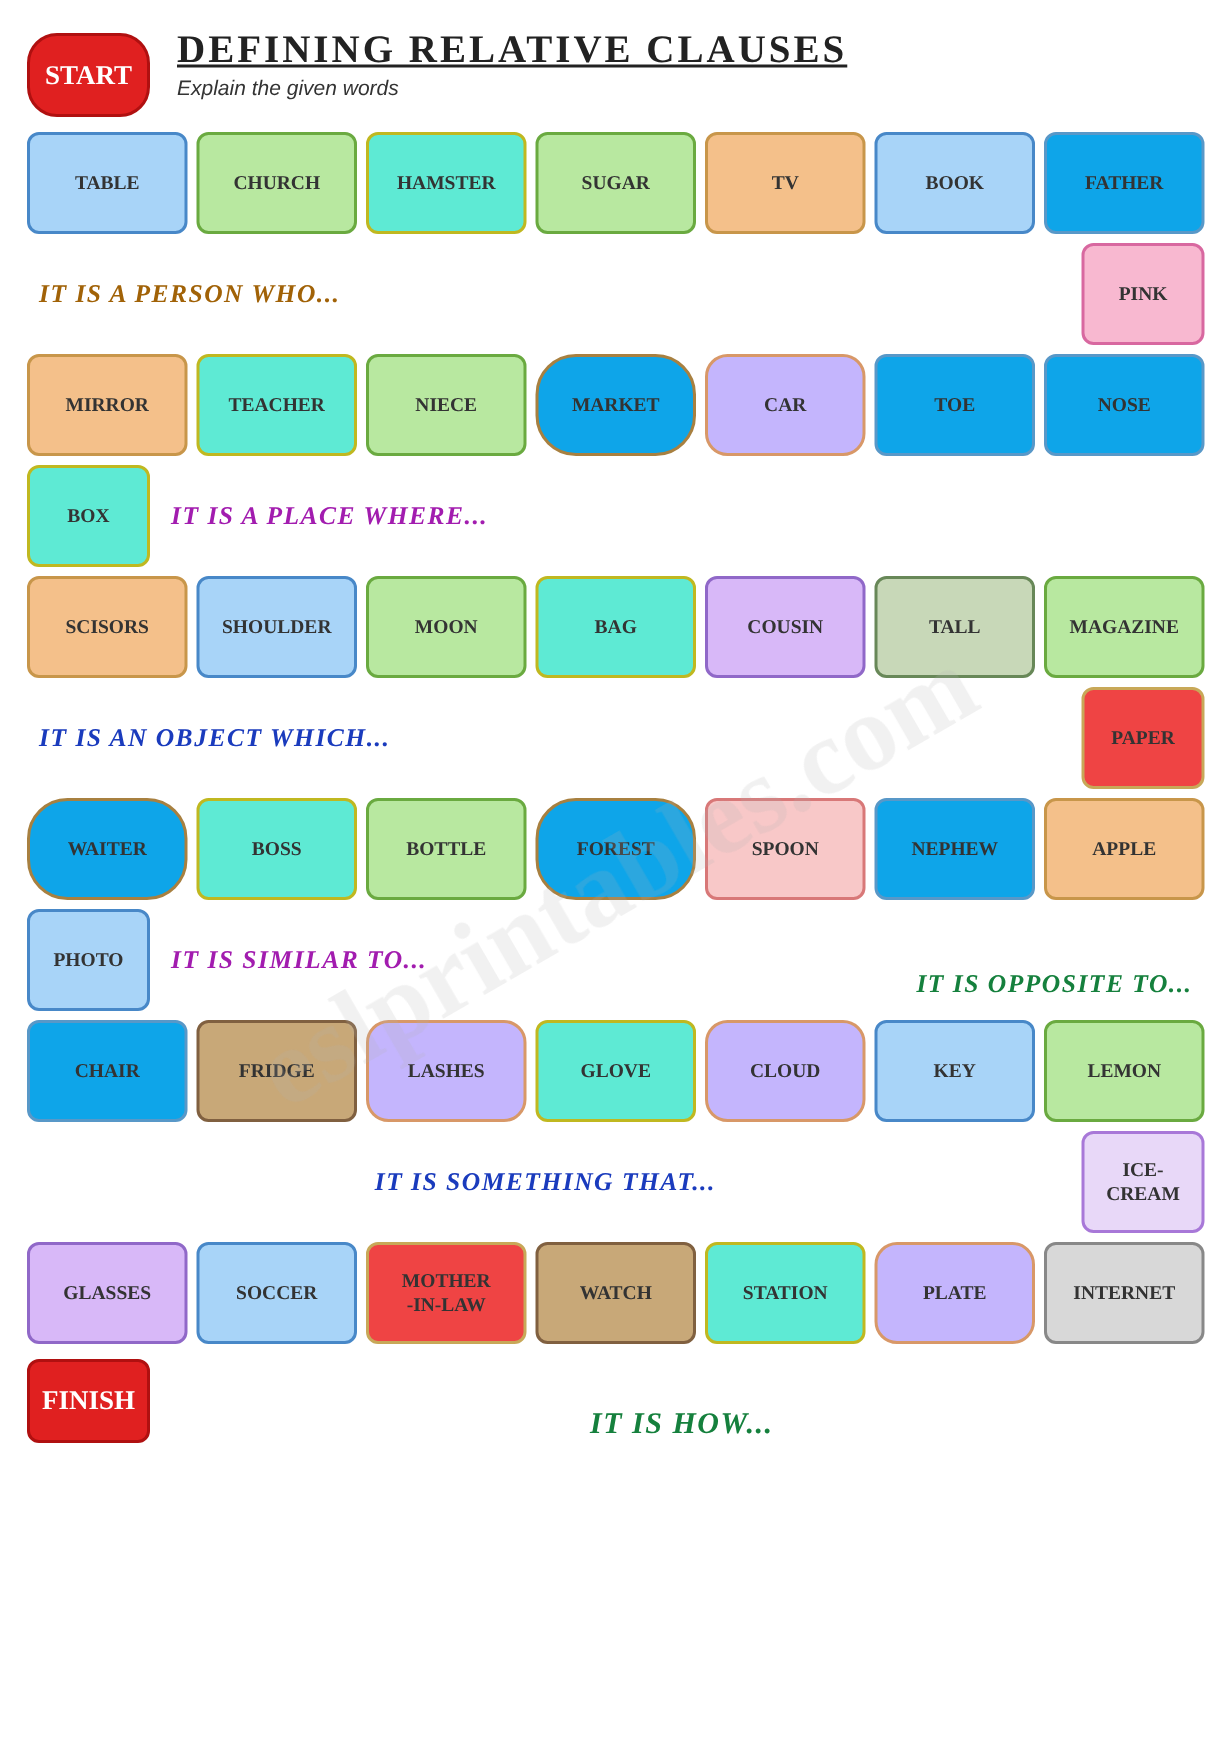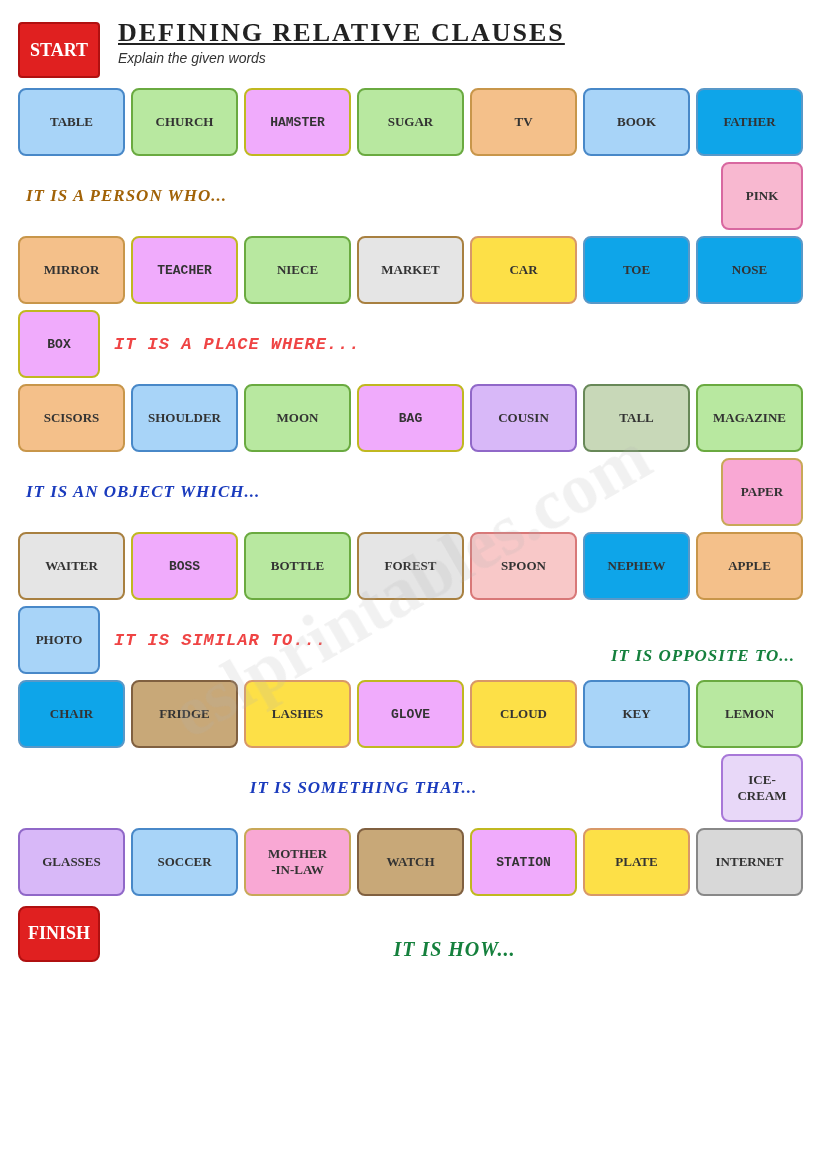--- a/index.html
+++ b/index.html
@@ -20,21 +20,21 @@
       margin-bottom: 10px;
     }
     .start-btn {
       background: #e02020;
       color: #fff;
       font-weight: bold;
       font-size: 18px;
       font-family: 'Georgia', serif;
       text-transform: uppercase;
       border: 2px solid #b01010;
-      border-radius: 4px;
+      border-radius: 20px;
       width: 82px;
       height: 56px;
       display: flex;
       align-items: center;
       justify-content: center;
       flex-shrink: 0;
       margin-right: 18px;
       margin-top: 4px;
     }
     .title-area h1 {
@@ -79,37 +79,37 @@
     .hint-text {
       font-family: 'Georgia', serif;
       font-weight: bold;
       font-size: 17px;
       font-style: italic;
       text-transform: uppercase;
       letter-spacing: 1px;
       padding: 4px 8px;
     }
     .hint-purple { color: #a16207; }
-    .hint-red { color: #ef4444; font-family: Liberation Mono, monospace; }
+    .hint-red { color: #a21caf; }
     .hint-blue { color: #1a3bbd; }
     .hint-darkred { color: #15803d; margin-top: 32px; }
 
     
     .c-orange { background: #f4c08a; border-color: #c8964a; }
-    .c-yellow { background: #f0abfc; border-color: #c0b820; font-family: Liberation Mono, monospace; }
+    .c-yellow { background: #5eead4; border-color: #c0b820; }
     .c-green { background: #b8e8a0; border-color: #6aaa40; }
     .c-blue { background: #a8d4f8; border-color: #4888c8; }
     .c-pink { background: #f8b8d0; border-color: #d868a0; }
     .c-purple { background: #d8b8f8; border-color: #9068c8; }
-    .c-tan { background: #e5e5e5; border-color: #a88040; }
+    .c-tan { background: #0ea5e9; border-color: #a88040; border-radius: 27px; }
     .c-lightblue { background: #0ea5e9; border-color: #5898c8; }
-    .c-peach { background: #fde047; border-color: #d89868; }
+    .c-peach { background: #c4b5fd; border-color: #d89868; border-radius: 15px; }
     .c-rose { background: #f8c8c8; border-color: #d87878; }
     .c-lavender { background: #e8d8f8; border-color: #a878d8; }
-    .c-cream { background: #f9a8d4; border-color: #c8a858; }
+    .c-cream { background: #ef4444; border-color: #c8a858; }
     .c-brown { background: #c8a878; border-color: #806040; }
     .c-sage { background: #c8d8b8; border-color: #688858; }
     .c-gray { background: #d8d8d8; border-color: #888888; }
 
     .finish-btn {
       background: #e02020;
       color: #fff;
       font-weight: bold;
       font-size: 18px;
       font-family: 'Georgia', serif;

